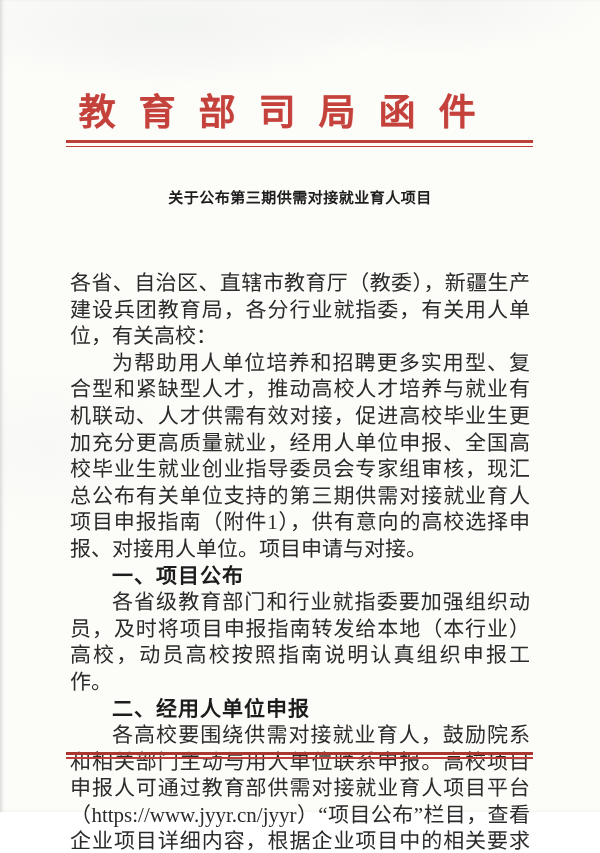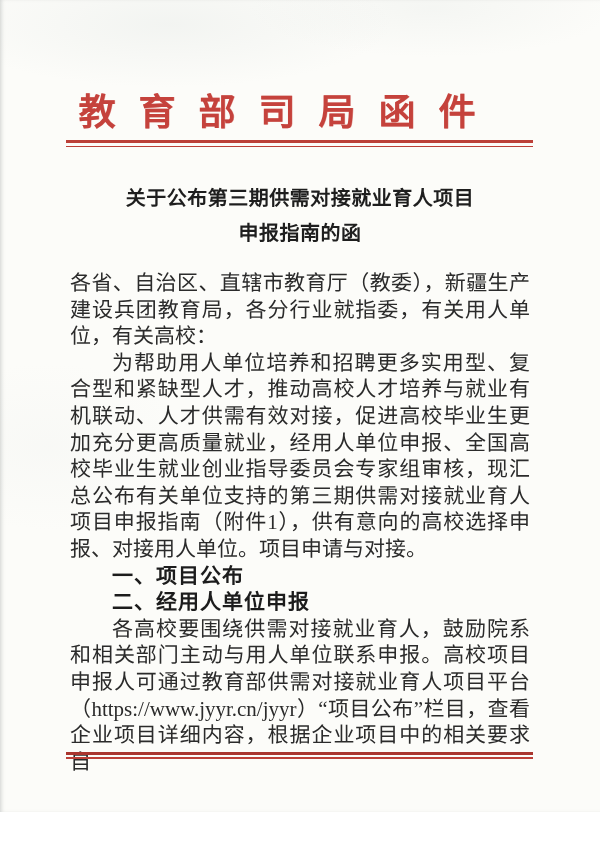--- a/index.html
+++ b/index.html
@@ -62,21 +62,21 @@
 
   
   .doc-title {
     position: absolute;
     top: 181px;
     left: 0;
     right: 0;
     margin: 0;
     text-align: center;
     font-family: "Liberation Serif", serif;
-    font-size: 20px;
+    font-size: 15px;
     line-height: 35px;
     font-weight: 700;
     color: var(--title-text, #1e1e1e);
     letter-spacing: 0.5px;
   }
   .doc-title span { display: block; }
 
   
   .body-block {
     position: absolute;
@@ -107,26 +107,26 @@
 <body>
 
 <div class="page">
 
   <div class="letterhead">教育部司局函件</div>
 
   <div class="rule rule-top"></div>
 
   <h1 class="doc-title">
     <span>关于公布第三期供需对接就业育人项目</span>
-    <span>申报指南的函</span>
   </h1>
 
   <div class="body-block">
     <p class="salutation">各省、自治区、直辖市教育厅（教委），新疆生产建设兵团教育局，各分行业就指委，有关用人单位，有关高校：</p>
     <p class="para">为帮助用人单位培养和招聘更多实用型、复合型和紧缺型人才，推动高校人才培养与就业有机联动、人才供需有效对接，促进高校毕业生更加充分更高质量就业，经用人单位申报、全国高校毕业生就业创业指导委员会专家组审核，现汇总公布有关单位支持的第三期供需对接就业育人项目申报指南（附件1），供有意向的高校选择申报、对接用人单位。项目申请与对接。</p>
     <p class="heading">一、项目公布</p>
+    <p class="para">各省级教育部门和行业就指委要加强组织动员，及时将项目申报指南转发给本地（本行业）高校，动员高校按照指南说明认真组织申报工作。</p>
     <p class="heading">二、经用人单位申报</p>
     <p class="para">各高校要围绕供需对接就业育人，鼓励院系和相关部门主动与用人单位联系申报。高校项目申报人可通过教育部供需对接就业育人项目平台（https://www.jyyr.cn/jyyr）“项目公布”栏目，查看企业项目详细内容，根据企业项目中的相关要求自</p>
   </div>
 
   <div class="rule rule-bottom"></div>
 
 </div>
 
 </body></html>

